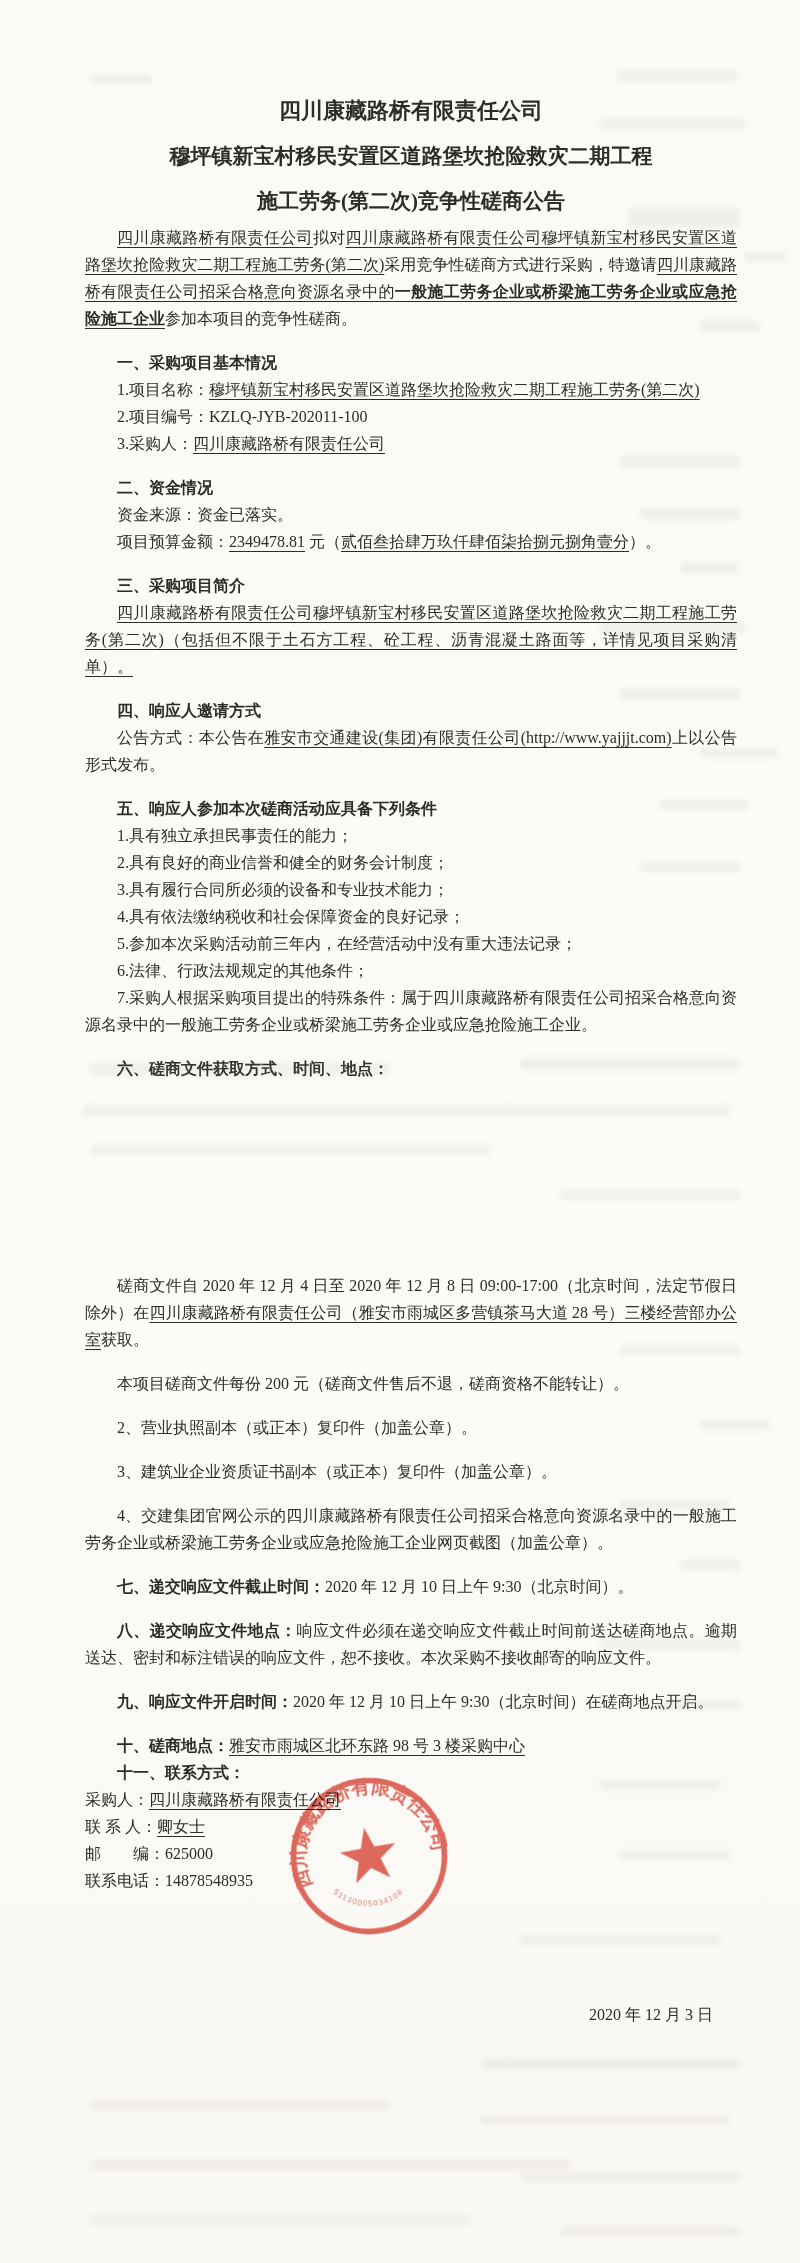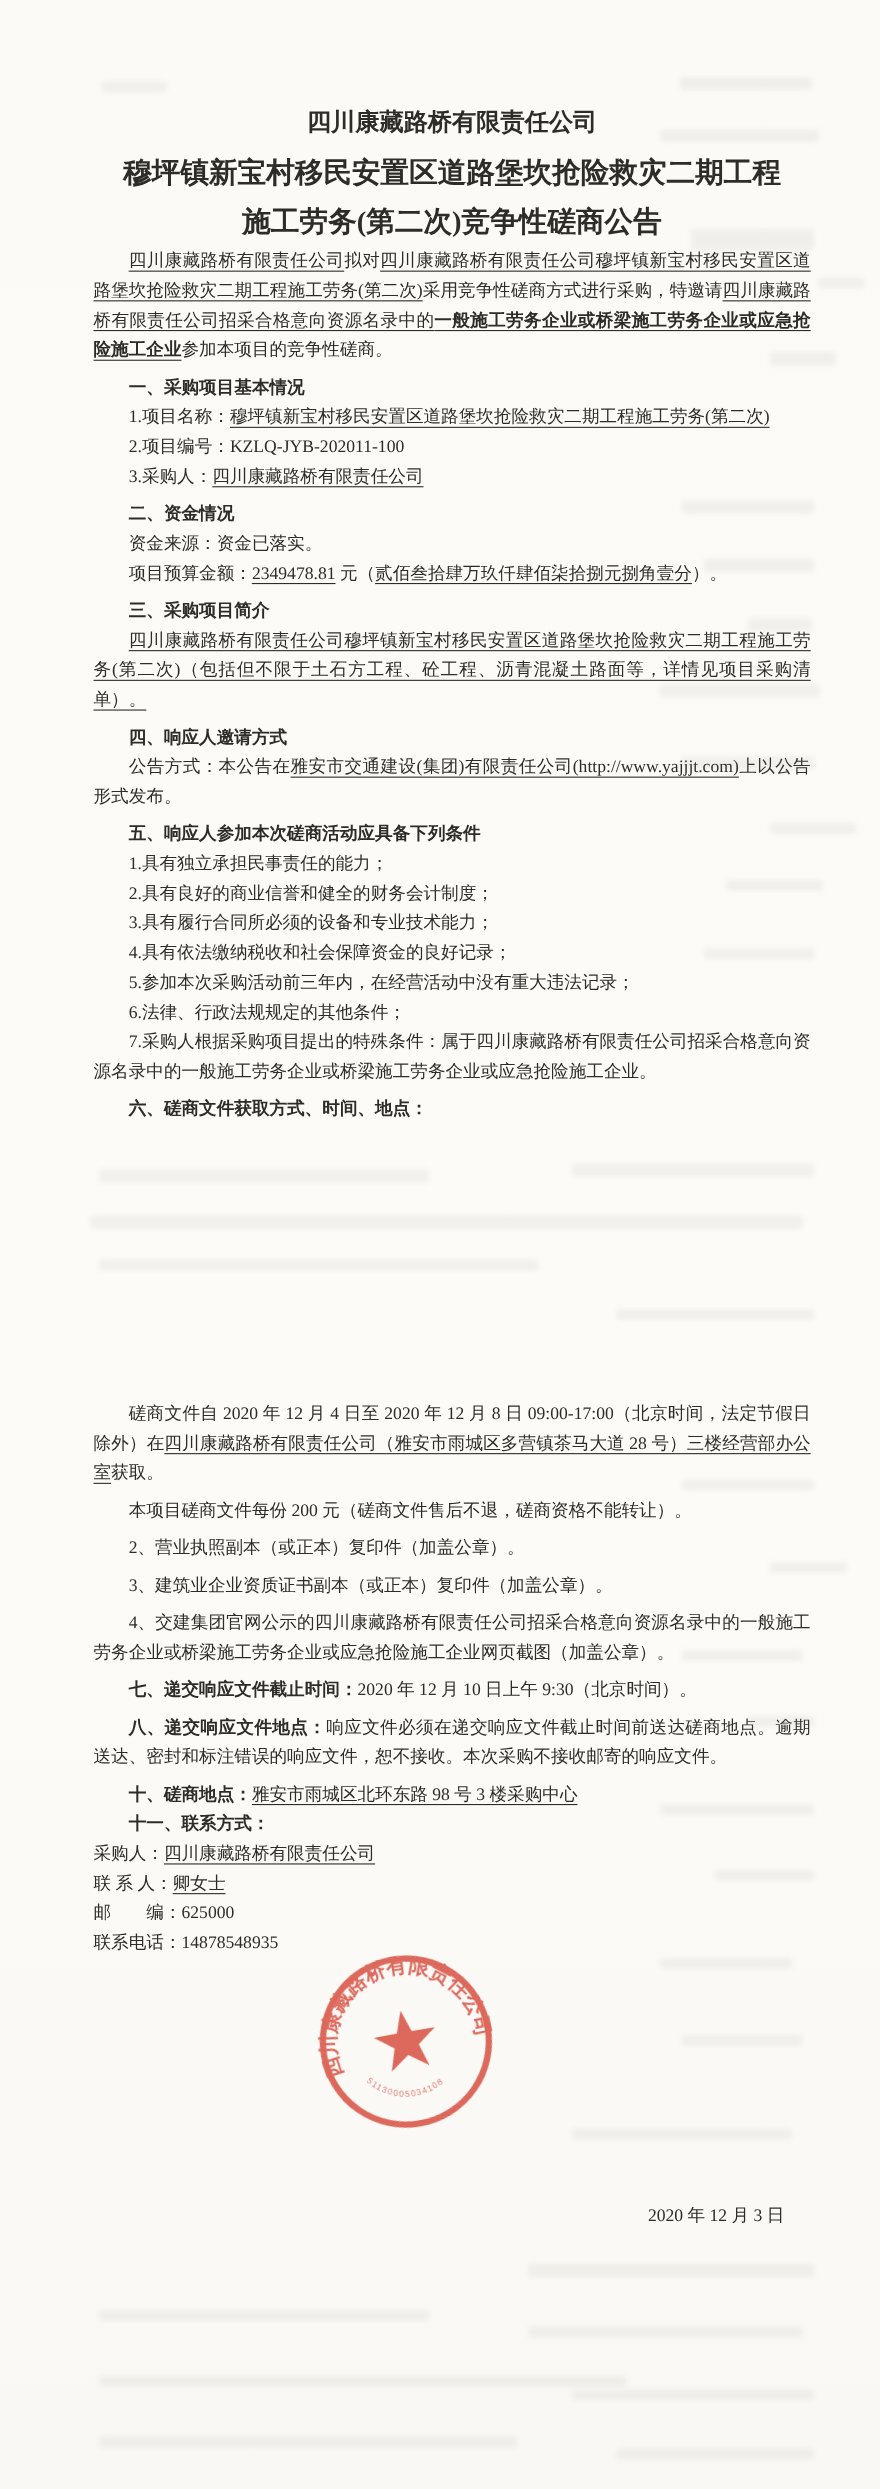--- a/index.html
+++ b/index.html
@@ -7,28 +7,28 @@
     width:800px;height:2263px;position:relative;overflow:hidden;
     background:linear-gradient(#fbfaf7 0%,#fcfbf8 60%,#faf8f4 100%);
     font-family:"Liberation Serif","DejaVu Serif",serif;
     color:#2e2c29;
   }
   .flow{position:absolute;left:85px;width:652px;font-size:16px;line-height:27px;text-align:justify}
   #page1{top:88px}
   #page2{top:1272px}
   .blk{margin:0;padding:0}
   .ind{text-indent:2em}
-  .mt{margin-top:7px}
+  .mt{margin-top:17px}
   .h span{font-weight:bold;font-family:"Liberation Sans","DejaVu Sans",sans-serif}
   .b{font-weight:bold;font-family:"Liberation Sans","DejaVu Sans",sans-serif}
   .u{text-decoration:underline;text-underline-offset:4px;text-decoration-thickness:1px}
   .contact{}
   .titles div{text-align:center;font-weight:bold}
   .t1{font-size:22px;line-height:46px}
-  .t2{font-size:26px;line-height:45px}
+  .t2{font-size:21px;line-height:45px}
   .date-line{position:absolute;top:2001px;left:0;width:713px;text-align:right;font-size:16px;line-height:27px}
   .seal{
     position:absolute;left:287px;top:1774px;width:164px;height:164px;
     transform:rotate(-10deg);opacity:.82;mix-blend-mode:multiply;filter:blur(.4px);
   }
   .bleed{position:absolute;background:#8d857e;opacity:.09;filter:blur(2.2px);border-radius:3px;pointer-events:none}
 </style>
 </head>
 <body>
 
@@ -65,20 +65,21 @@
 
 <div class="flow" id="page2">
   <div id="page2-blocks">
       <p class="blk ind"><span>磋商文件自 2020 年 12 月 4 日至 2020 年 12 月 8 日 09:00-17:00（北京时间，法定节假日除外）在</span><span class="u">四川康藏路桥有限责任公司（雅安市雨城区多营镇茶马大道 28 号）三楼经营部办公室</span><span>获取。</span></p>
       <p class="blk ind mt"><span>本项目磋商文件每份 200 元（磋商文件售后不退，磋商资格不能转让）。</span></p>
       <p class="blk ind mt"><span>2、营业执照副本（或正本）复印件（加盖公章）。</span></p>
       <p class="blk ind mt"><span>3、建筑业企业资质证书副本（或正本）复印件（加盖公章）。</span></p>
       <p class="blk ind mt"><span>4、交建集团官网公示的四川康藏路桥有限责任公司招采合格意向资源名录中的一般施工劳务企业或桥梁施工劳务企业或应急抢险施工企业网页截图（加盖公章）。</span></p>
       <p class="blk ind mt"><span class="b">七、递交响应文件截止时间：</span><span>2020 年 12 月 10 日上午 9:30（北京时间）。</span></p>
       <p class="blk ind mt"><span class="b">八、递交响应文件地点：</span><span>响应文件必须在递交响应文件截止时间前送达磋商地点。逾期送达、密封和标注错误的响应文件，恕不接收。本次采购不接收邮寄的响应文件。</span></p>
+      <p class="blk ind mt"><span class="b">九、响应文件开启时间：</span><span>2020 年 12 月 10 日上午 9:30（北京时间）在磋商地点开启。</span></p>
       <p class="blk ind mt"><span class="b">十、磋商地点：</span><span class="u">雅安市雨城区北环东路 98 号 3 楼采购中心</span></p>
       <p class="blk h ind"><span>十一、联系方式：</span></p>
       <p class="blk contact"><span>采购人：</span><span class="u">四川康藏路桥有限责任公司</span></p>
       <p class="blk contact"><span>联 系 人：</span><span class="u">卿女士</span></p>
       <p class="blk contact"><span>邮　　编：625000</span></p>
       <p class="blk contact"><span>联系电话：14878548935</span></p>
     </div>
 </div>
 
 <div class="date-line">2020 年 12 月 3 日</div>

